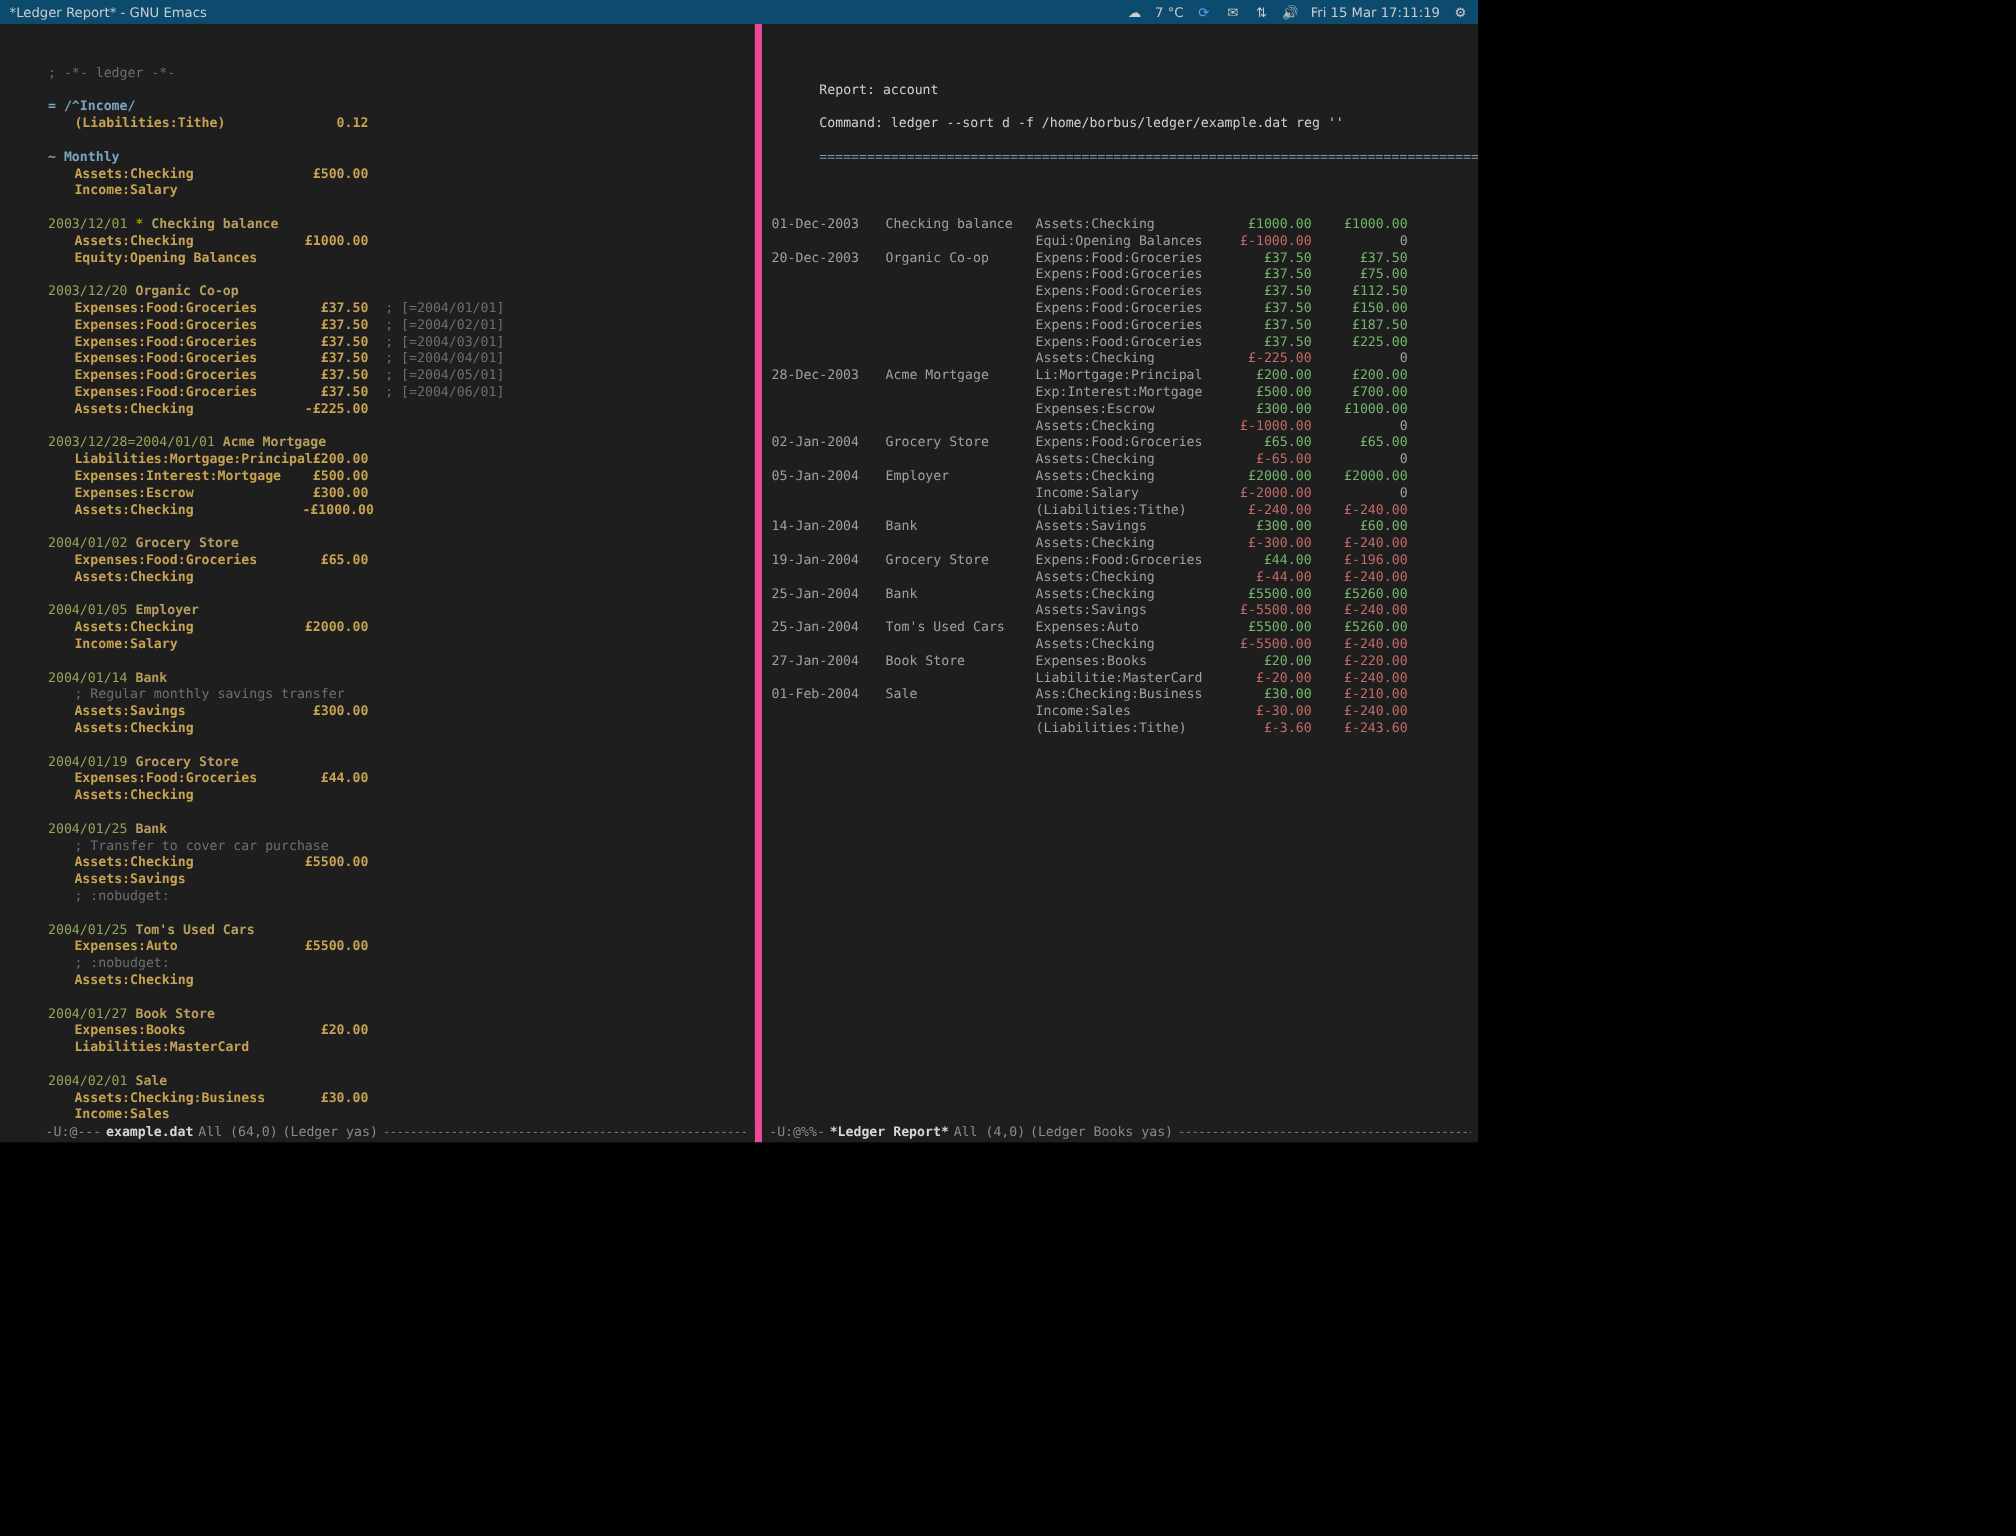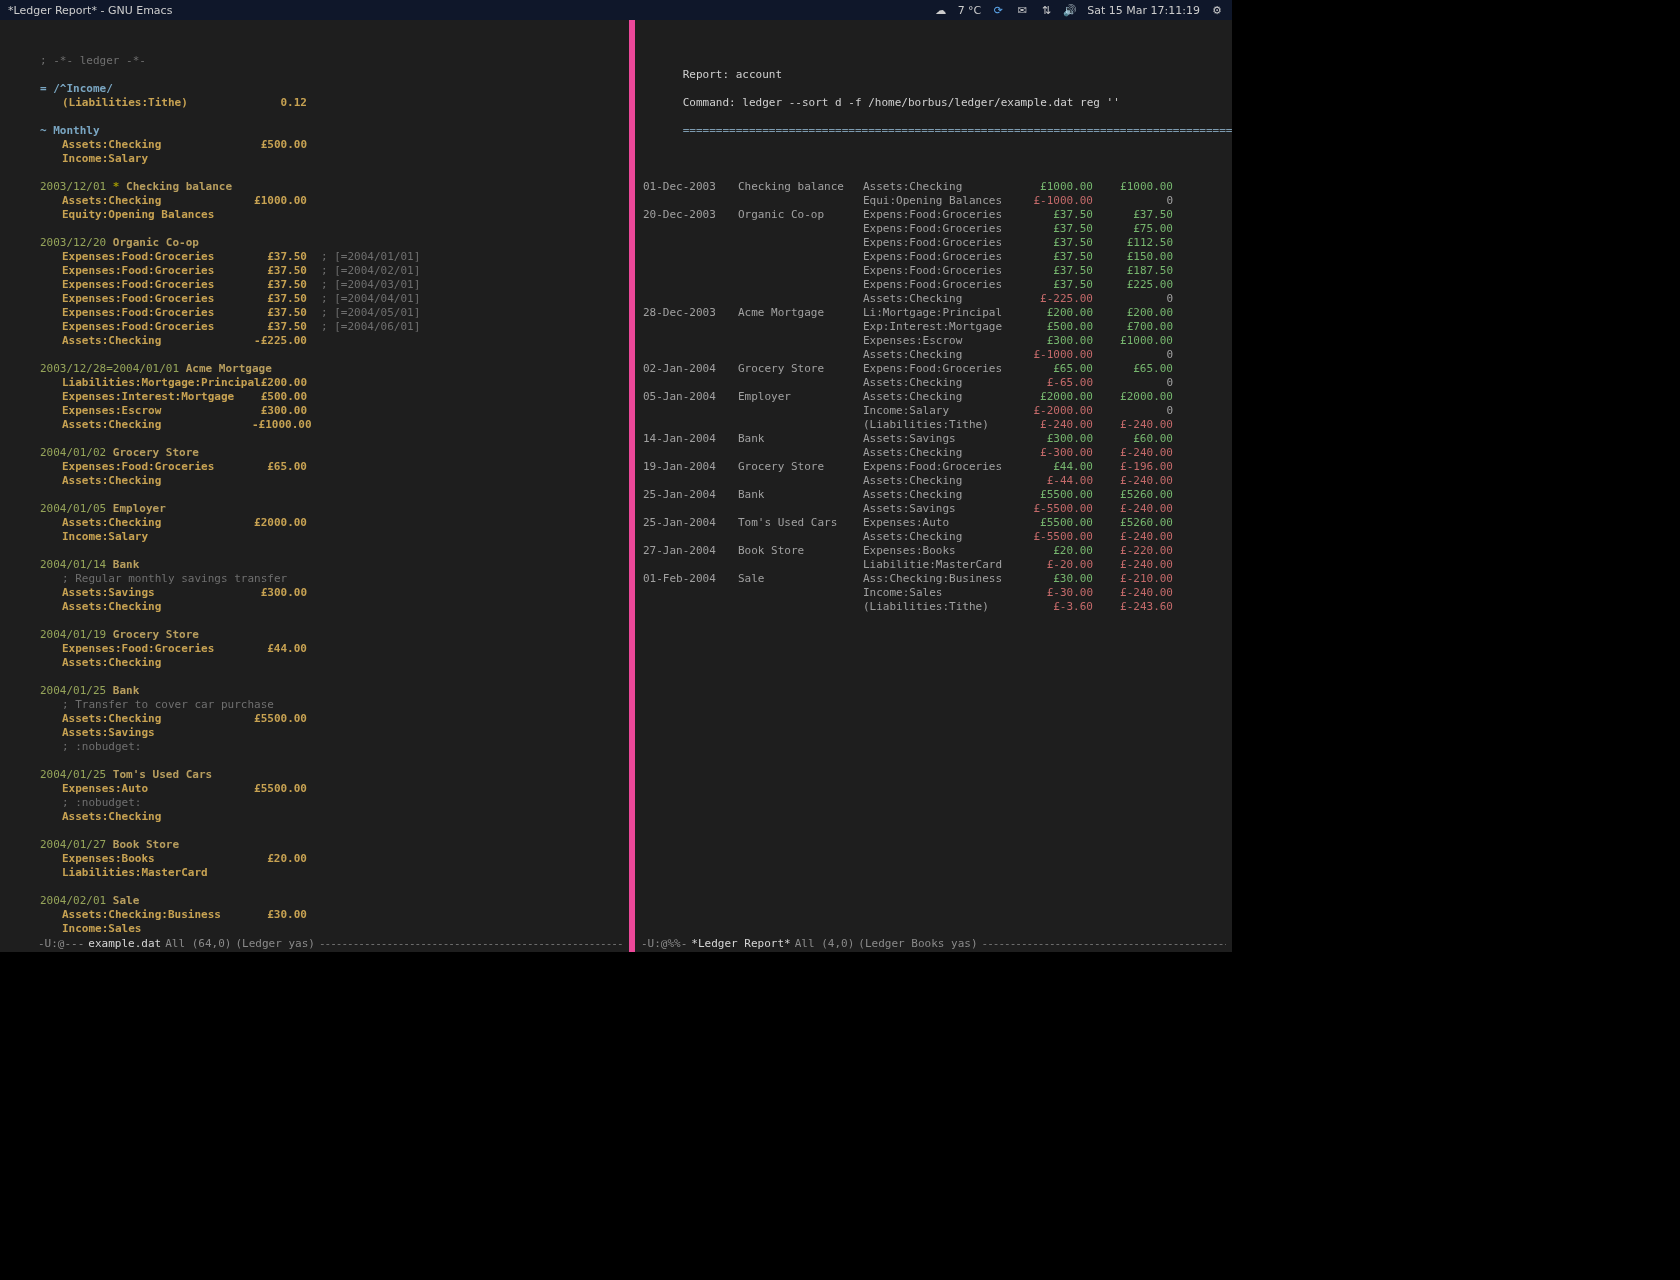--- a/index.html
+++ b/index.html
@@ -6,21 +6,21 @@
   body {
     background: #000;
     font-family: "DejaVu Sans Mono", "Liberation Mono", monospace;
     font-size: 11px;
     color: #a0a0a0;
     width: 1232px;
     height: 952px;
     overflow: hidden;
   }
   .topbar {
-    background: #0f172a;
+    background: #0c4a6e;
     height: 20px;
     display: flex;
     align-items: center;
     padding: 0 8px;
     color: #ccc;
     font-family: "DejaVu Sans", sans-serif;
     font-size: 11px;
   }
   .topbar .title { flex: 0 0 auto; }
   .topbar .spacer { flex: 1; }
@@ -51,21 +51,21 @@
     height: 16px;
     background: #1e1e1e;
     color: #8a8a8a;
     font-size: 11px;
     padding: 0 6px;
     display: flex;
     align-items: center;
     gap: 4px;
     overflow: hidden;
   }
-  .modeline .fname { color: #d6d6d6; font-weight: normal; text-align: right; }
+  .modeline .fname { color: #d6d6d6; font-weight: bold; text-align: right; }
   .modeline .dash { flex:1; letter-spacing:-1px; color:#777; overflow:hidden; }
 
   
   .c-comment { color: #6f6f6f; }
   .c-keyword { color: #7aa6c2; font-weight: bold; }
   .c-pending { color: #a39a00; font-weight: bold; }
   .c-date    { color: #96a55a; }
   .c-payee   { color: #b89e5e; font-weight: bold; }
   .c-acct    { color: #c7a252; font-weight: bold; }
   .c-amount  { color: #c7a252; font-weight: bold; }
@@ -97,21 +97,21 @@
 <div class="topbar">
   <span class="title">*Ledger Report* - GNU Emacs</span>
   <span class="spacer"></span>
   <div class="tray">
     <span class="ico">☁</span>
     <span>7 °C</span>
     <span class="ico" style="color:#5aa3e6">⟳</span>
     <span class="ico">✉</span>
     <span class="ico">⇅</span>
     <span class="ico">🔊</span>
-    <span>Sat 15 Mar 17:11:19</span>
+    <span>Fri 15 Mar 17:11:19</span>
     <span class="ico">⚙</span>
   </div>
 </div>
 
 <div class="workspace">
 
   <div class="pane left">
     <div id="left-content"><span class="ll c-comment">; -*- ledger -*-</span><span class="ll">&nbsp;</span><span class="ll"><span class="c-keyword">= /^Income/</span></span><span class="ll"><span class="lind"></span><span class="lacct c-acct">(Liabilities:Tithe)</span><span class="lamt c-amount">0.12</span></span><span class="ll">&nbsp;</span><span class="ll"><span class="c-keyword">~ Monthly</span></span><span class="ll"><span class="lind"></span><span class="lacct c-acct">Assets:Checking</span><span class="lamt c-amount">£500.00</span></span><span class="ll"><span class="lind"></span><span class="lacct c-acct">Income:Salary</span><span class="lamt c-amount"></span></span><span class="ll">&nbsp;</span><span class="ll"><span class="c-date">2003/12/01</span> <span class="c-pending">*</span> <span class="c-payee">Checking balance</span></span><span class="ll"><span class="lind"></span><span class="lacct c-acct">Assets:Checking</span><span class="lamt c-amount">£1000.00</span></span><span class="ll"><span class="lind"></span><span class="lacct c-acct">Equity:Opening Balances</span><span class="lamt c-amount"></span></span><span class="ll">&nbsp;</span><span class="ll"><span class="c-date">2003/12/20</span> <span class="c-payee">Organic Co-op</span></span><span class="ll"><span class="lind"></span><span class="lacct c-acct">Expenses:Food:Groceries</span><span class="lamt c-amount">£37.50</span><span class="leff c-effdate">; [=2004/01/01]</span></span><span class="ll"><span class="lind"></span><span class="lacct c-acct">Expenses:Food:Groceries</span><span class="lamt c-amount">£37.50</span><span class="leff c-effdate">; [=2004/02/01]</span></span><span class="ll"><span class="lind"></span><span class="lacct c-acct">Expenses:Food:Groceries</span><span class="lamt c-amount">£37.50</span><span class="leff c-effdate">; [=2004/03/01]</span></span><span class="ll"><span class="lind"></span><span class="lacct c-acct">Expenses:Food:Groceries</span><span class="lamt c-amount">£37.50</span><span class="leff c-effdate">; [=2004/04/01]</span></span><span class="ll"><span class="lind"></span><span class="lacct c-acct">Expenses:Food:Groceries</span><span class="lamt c-amount">£37.50</span><span class="leff c-effdate">; [=2004/05/01]</span></span><span class="ll"><span class="lind"></span><span class="lacct c-acct">Expenses:Food:Groceries</span><span class="lamt c-amount">£37.50</span><span class="leff c-effdate">; [=2004/06/01]</span></span><span class="ll"><span class="lind"></span><span class="lacct c-acct">Assets:Checking</span><span class="lamt c-amount">-£225.00</span></span><span class="ll">&nbsp;</span><span class="ll"><span class="c-date">2003/12/28=2004/01/01</span> <span class="c-payee">Acme Mortgage</span></span><span class="ll"><span class="lind"></span><span class="lacct c-acct">Liabilities:Mortgage:Principal</span><span class="lamt c-amount">£200.00</span></span><span class="ll"><span class="lind"></span><span class="lacct c-acct">Expenses:Interest:Mortgage</span><span class="lamt c-amount">£500.00</span></span><span class="ll"><span class="lind"></span><span class="lacct c-acct">Expenses:Escrow</span><span class="lamt c-amount">£300.00</span></span><span class="ll"><span class="lind"></span><span class="lacct c-acct">Assets:Checking</span><span class="lamt c-amount">-£1000.00</span></span><span class="ll">&nbsp;</span><span class="ll"><span class="c-date">2004/01/02</span> <span class="c-payee">Grocery Store</span></span><span class="ll"><span class="lind"></span><span class="lacct c-acct">Expenses:Food:Groceries</span><span class="lamt c-amount">£65.00</span></span><span class="ll"><span class="lind"></span><span class="lacct c-acct">Assets:Checking</span><span class="lamt c-amount"></span></span><span class="ll">&nbsp;</span><span class="ll"><span class="c-date">2004/01/05</span> <span class="c-payee">Employer</span></span><span class="ll"><span class="lind"></span><span class="lacct c-acct">Assets:Checking</span><span class="lamt c-amount">£2000.00</span></span><span class="ll"><span class="lind"></span><span class="lacct c-acct">Income:Salary</span><span class="lamt c-amount"></span></span><span class="ll">&nbsp;</span><span class="ll"><span class="c-date">2004/01/14</span> <span class="c-payee">Bank</span></span><span class="ll c-comment"><span class="lind"></span>; Regular monthly savings transfer</span><span class="ll"><span class="lind"></span><span class="lacct c-acct">Assets:Savings</span><span class="lamt c-amount">£300.00</span></span><span class="ll"><span class="lind"></span><span class="lacct c-acct">Assets:Checking</span><span class="lamt c-amount"></span></span><span class="ll">&nbsp;</span><span class="ll"><span class="c-date">2004/01/19</span> <span class="c-payee">Grocery Store</span></span><span class="ll"><span class="lind"></span><span class="lacct c-acct">Expenses:Food:Groceries</span><span class="lamt c-amount">£44.00</span></span><span class="ll"><span class="lind"></span><span class="lacct c-acct">Assets:Checking</span><span class="lamt c-amount"></span></span><span class="ll">&nbsp;</span><span class="ll"><span class="c-date">2004/01/25</span> <span class="c-payee">Bank</span></span><span class="ll c-comment"><span class="lind"></span>; Transfer to cover car purchase</span><span class="ll"><span class="lind"></span><span class="lacct c-acct">Assets:Checking</span><span class="lamt c-amount">£5500.00</span></span><span class="ll"><span class="lind"></span><span class="lacct c-acct">Assets:Savings</span><span class="lamt c-amount"></span></span><span class="ll c-comment"><span class="lind"></span>; :nobudget:</span><span class="ll">&nbsp;</span><span class="ll"><span class="c-date">2004/01/25</span> <span class="c-payee">Tom's Used Cars</span></span><span class="ll"><span class="lind"></span><span class="lacct c-acct">Expenses:Auto</span><span class="lamt c-amount">£5500.00</span></span><span class="ll c-comment"><span class="lind"></span>; :nobudget:</span><span class="ll"><span class="lind"></span><span class="lacct c-acct">Assets:Checking</span><span class="lamt c-amount"></span></span><span class="ll">&nbsp;</span><span class="ll"><span class="c-date">2004/01/27</span> <span class="c-payee">Book Store</span></span><span class="ll"><span class="lind"></span><span class="lacct c-acct">Expenses:Books</span><span class="lamt c-amount">£20.00</span></span><span class="ll"><span class="lind"></span><span class="lacct c-acct">Liabilities:MasterCard</span><span class="lamt c-amount"></span></span><span class="ll">&nbsp;</span><span class="ll"><span class="c-date">2004/02/01</span> <span class="c-payee">Sale</span></span><span class="ll"><span class="lind"></span><span class="lacct c-acct">Assets:Checking:Business</span><span class="lamt c-amount">£30.00</span></span><span class="ll"><span class="lind"></span><span class="lacct c-acct">Income:Sales</span><span class="lamt c-amount"></span></span><span class="ll"><span class="cursor"></span></span></div>
     <div class="modeline">
       <span>-U:@---</span>

